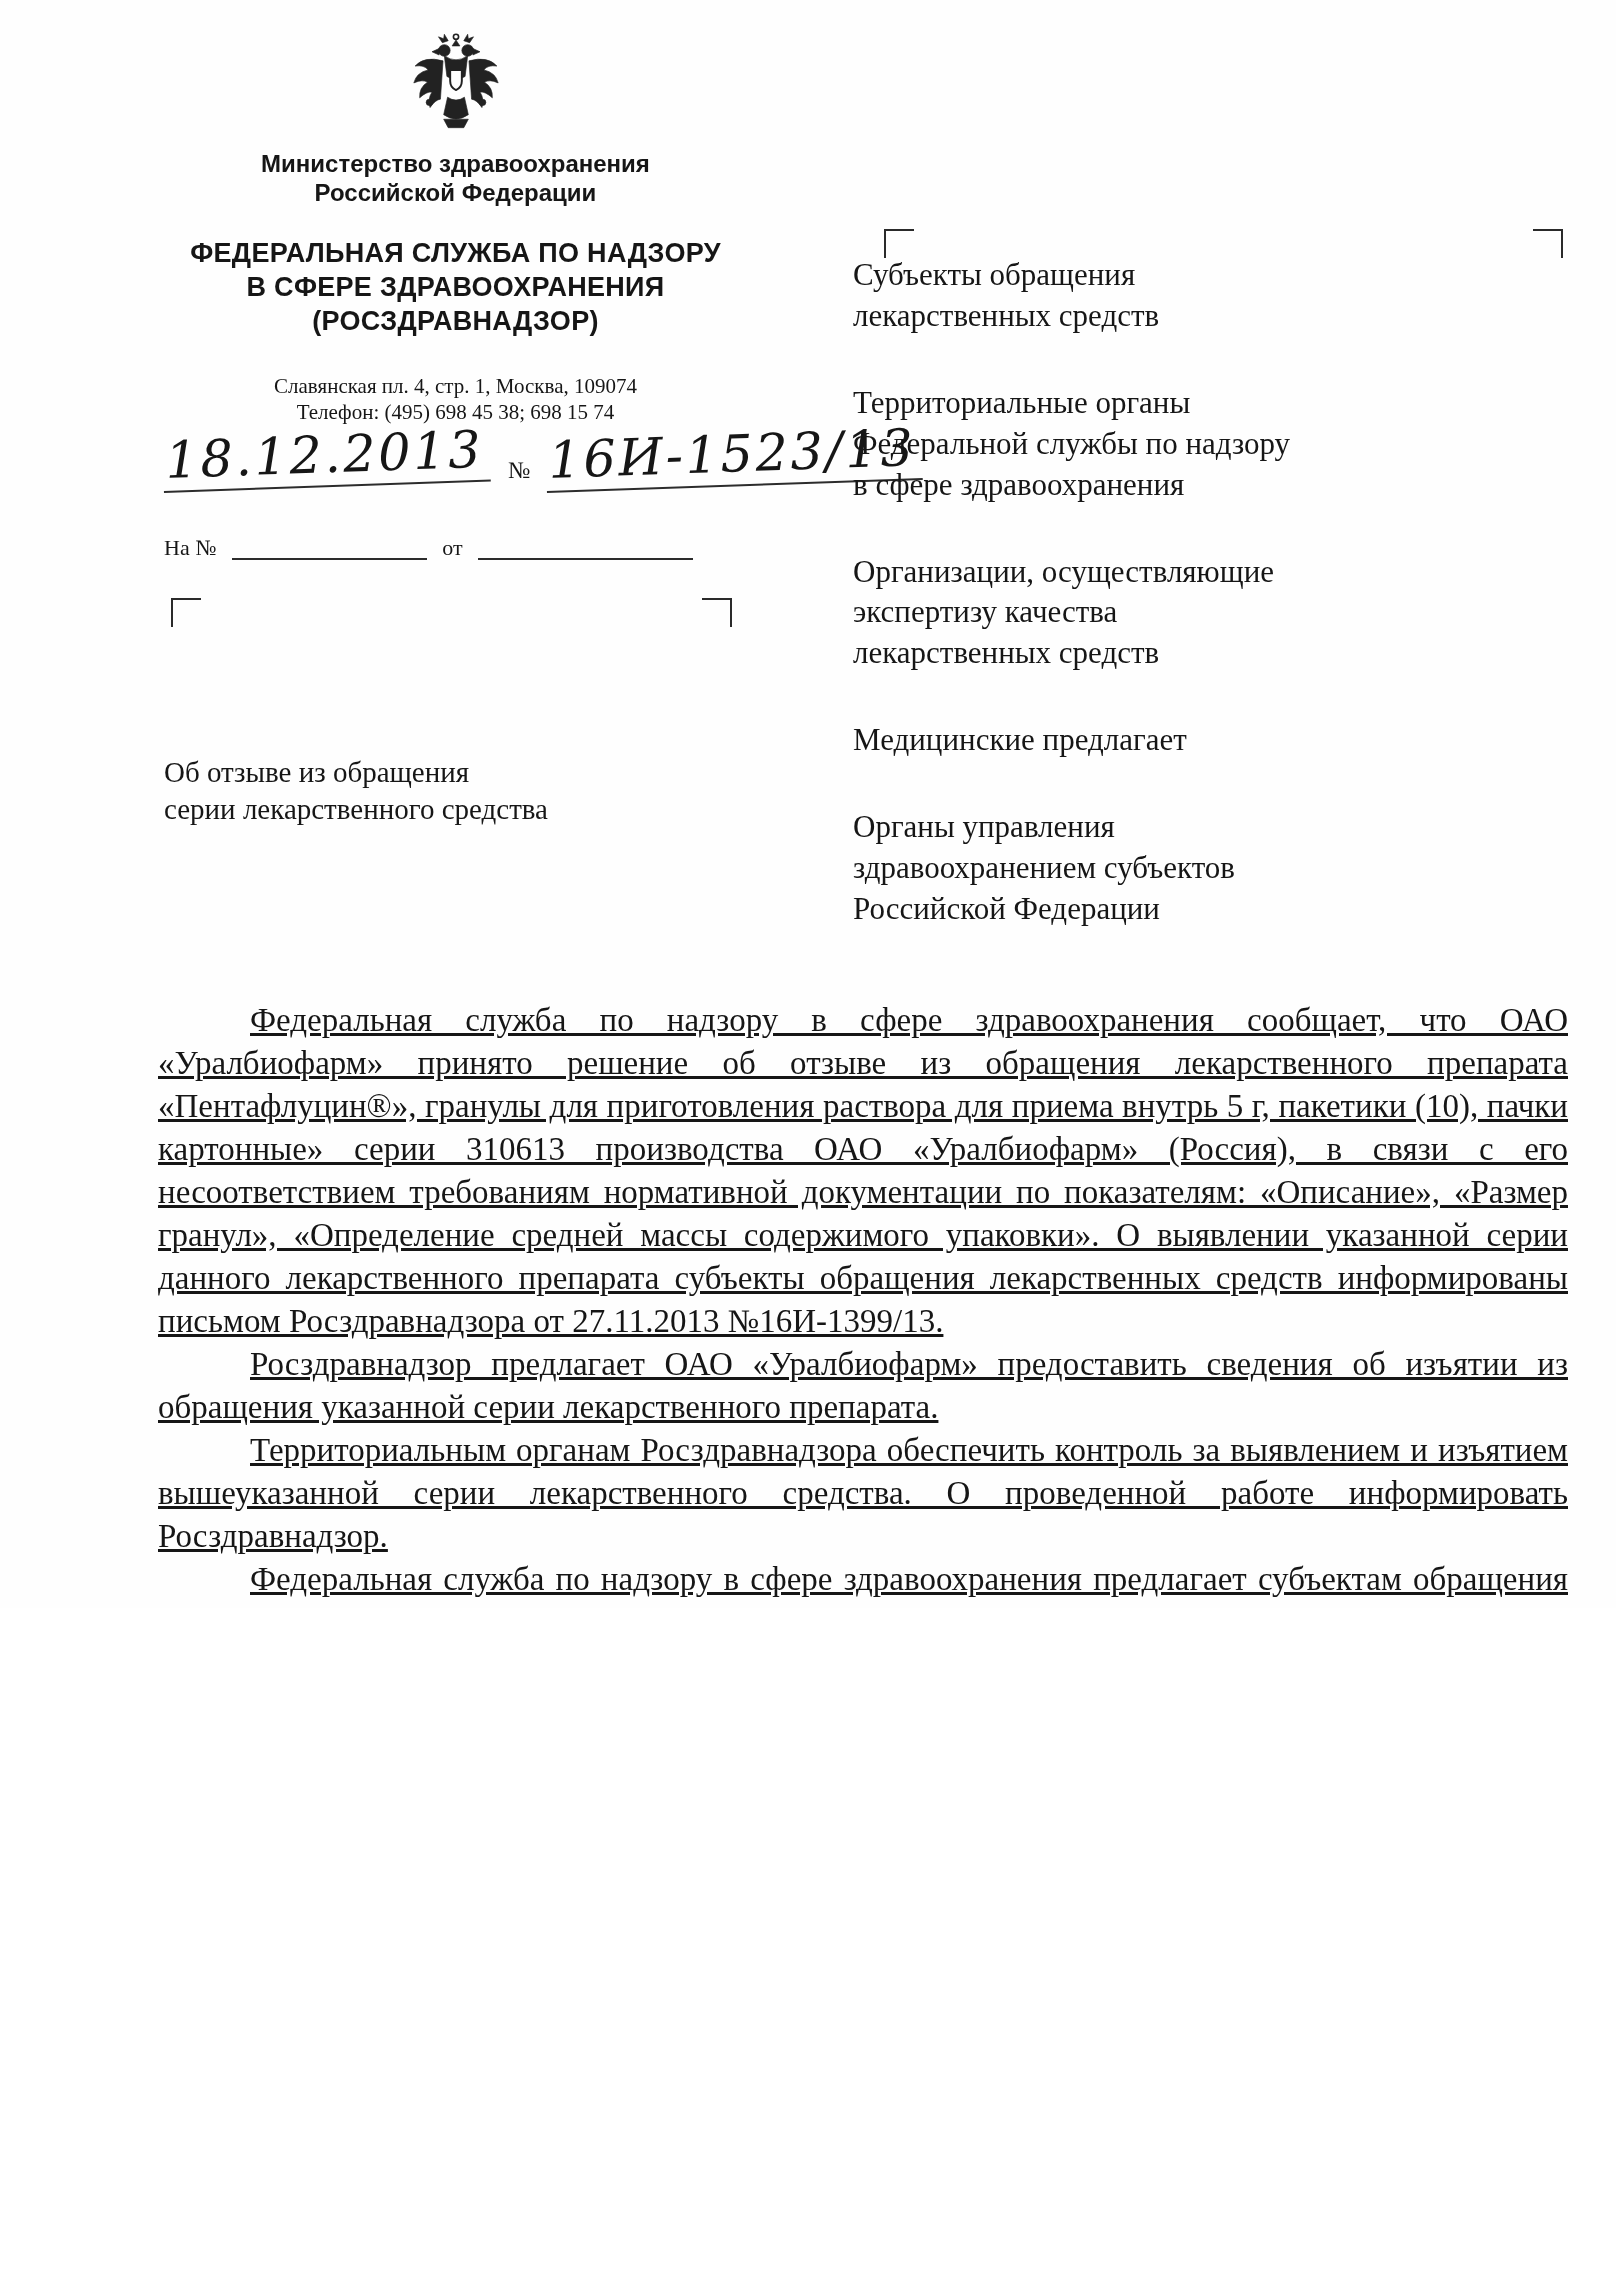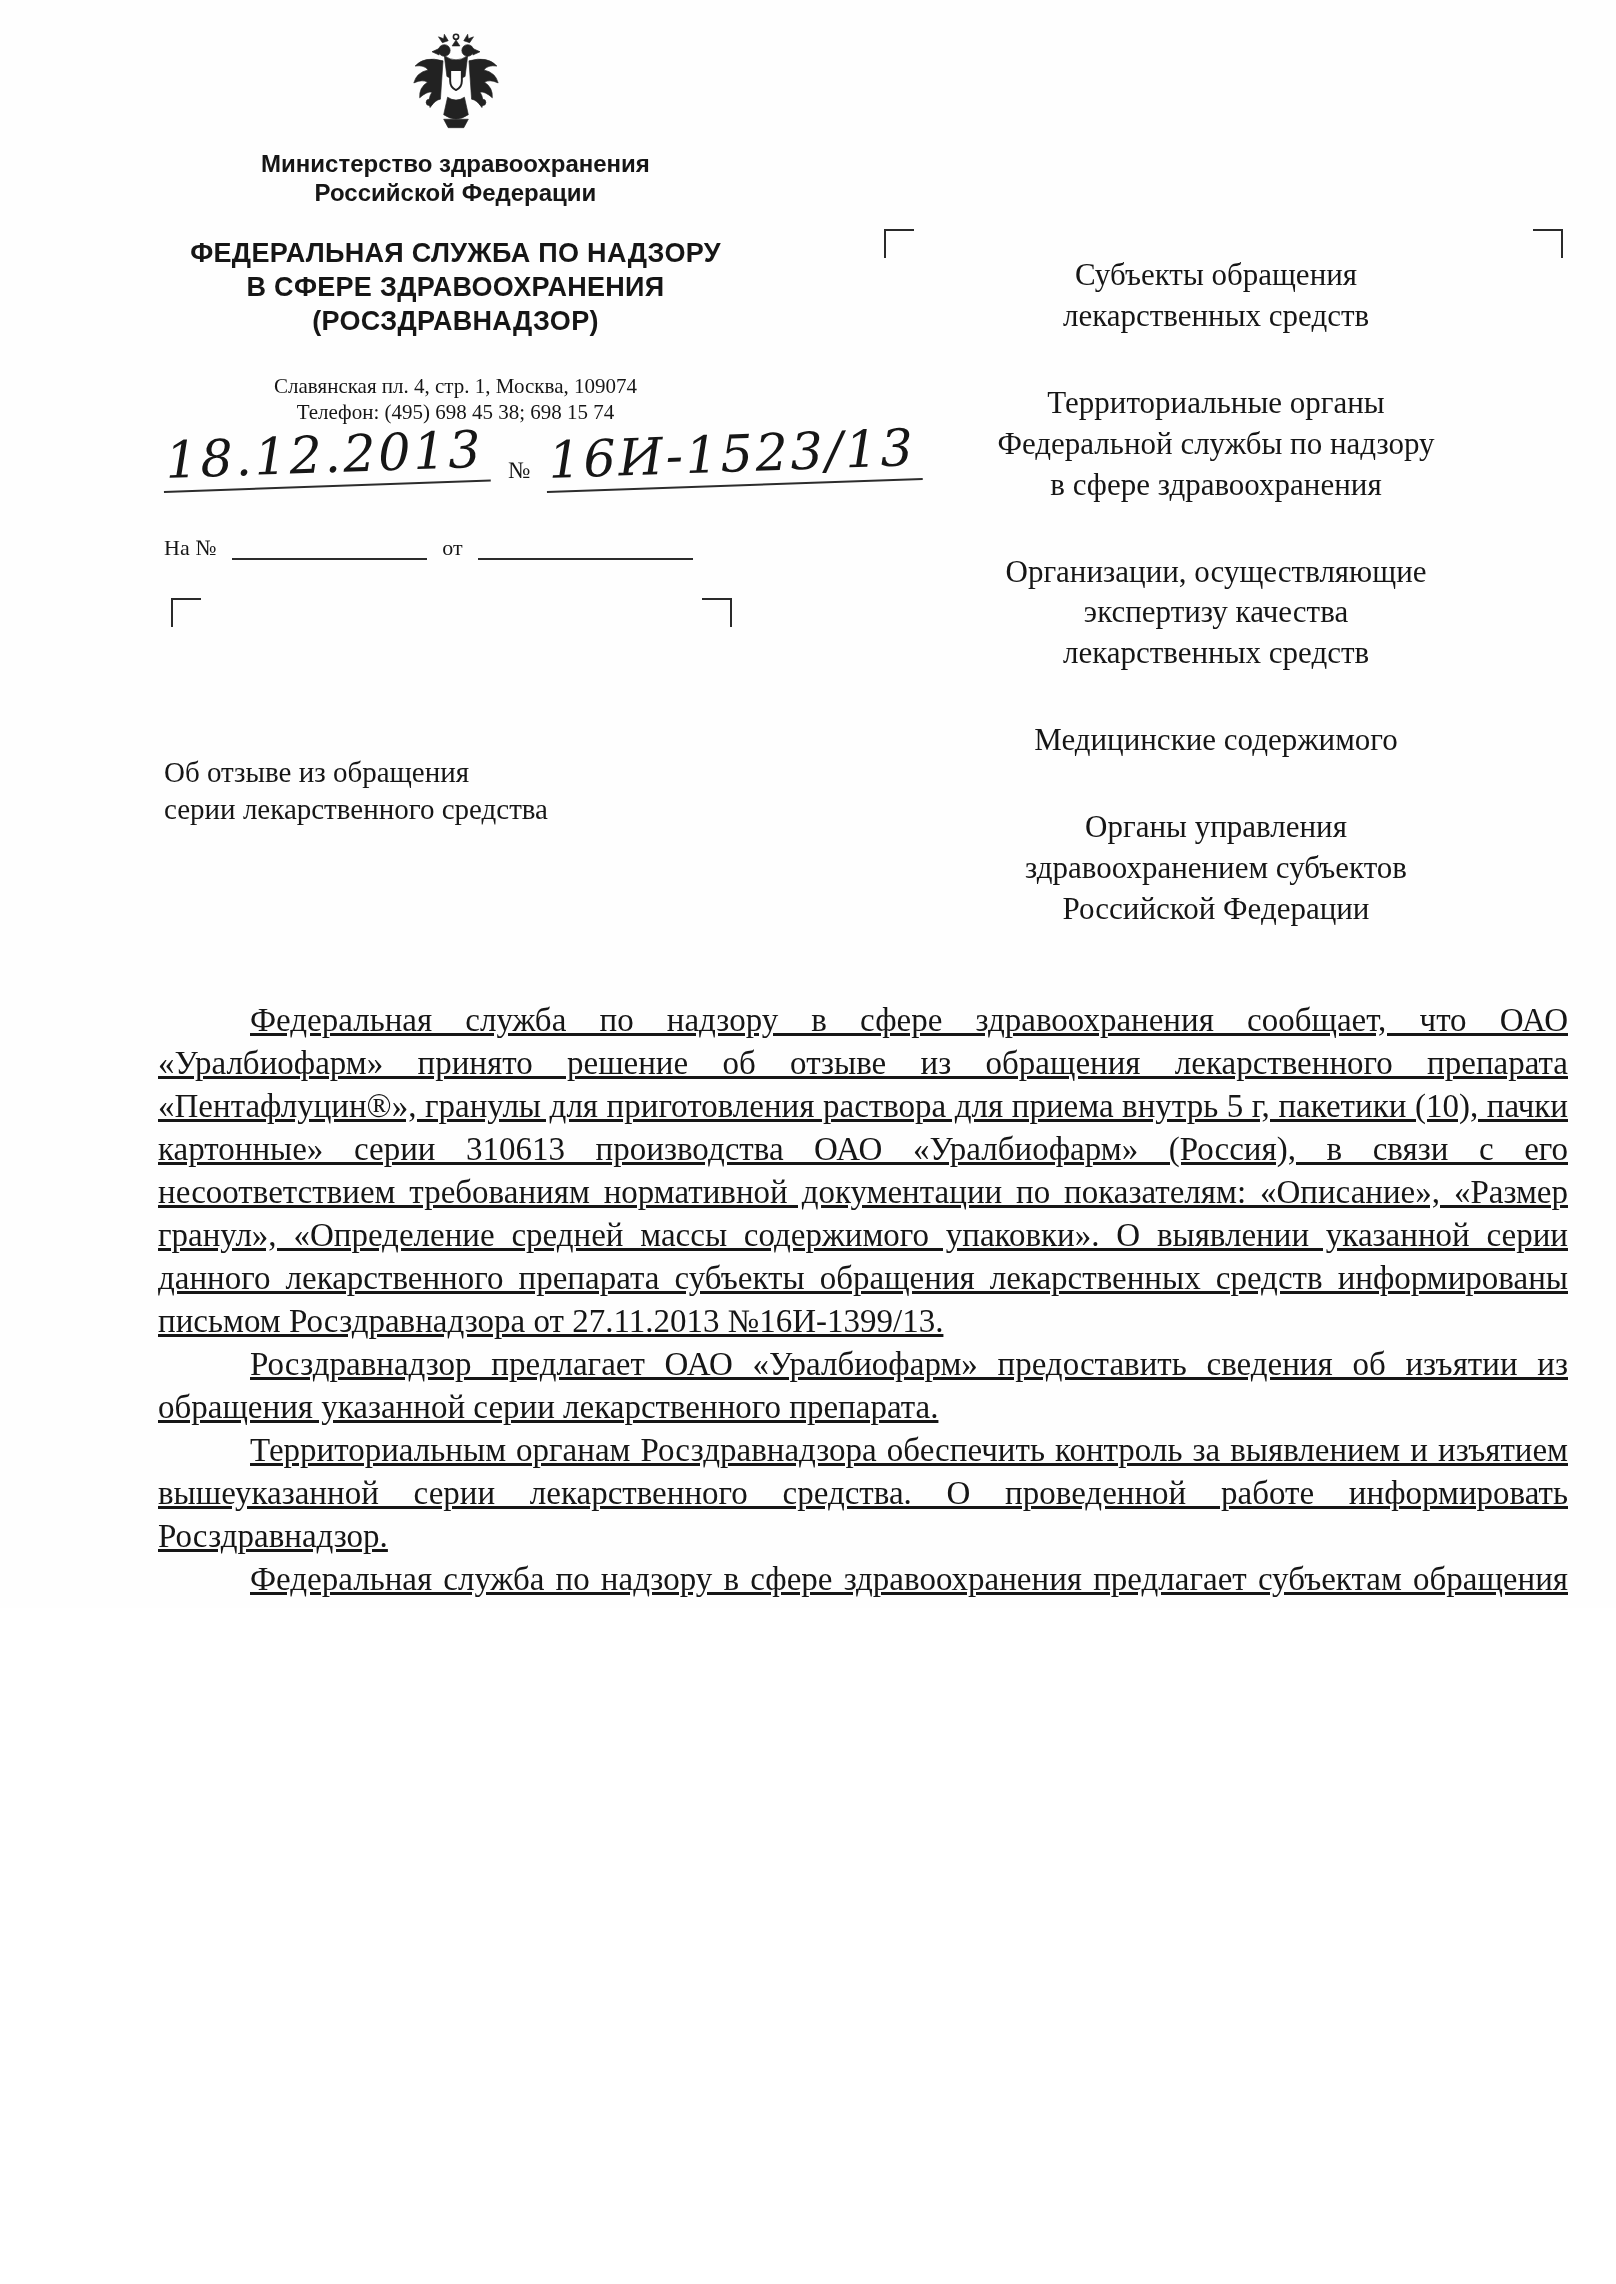--- a/index.html
+++ b/index.html
@@ -48,21 +48,21 @@
   .cm-left  { border-top:2.6px solid #2a2a2a; border-left:2.6px solid #2a2a2a; }
   .cm-right { border-top:2.6px solid #2a2a2a; border-right:2.6px solid #2a2a2a; }
   .mark-a { left:884px; top:229px; }
   .mark-b { left:1533px; top:229px; }
   .mark-c { left:171px;  top:598px; }
   .mark-d { left:702px; top:598px; }
 
   
   .recipients {
     position:absolute; left:853px; top:255px; width:726px;
-    text-align:center; font-size:31px; line-height:1.32;
+    text-align:left; font-size:31px; line-height:1.32;
   }
   .recipient { white-space:pre-line; margin-bottom:46px; }
 
   
   .subject {
     position:absolute; left:164px; top:754px; width:534px;
     font-size:29px; line-height:1.27; white-space:pre-line;
   }
 
   
@@ -152,21 +152,21 @@
 
   <div class="recipients">
     <div class="recipient">Субъекты обращения
 лекарственных средств</div>
     <div class="recipient">Территориальные органы
 Федеральной службы по надзору
 в сфере здравоохранения</div>
     <div class="recipient">Организации, осуществляющие
 экспертизу качества
 лекарственных средств</div>
-    <div class="recipient">Медицинские содержимого</div>
+    <div class="recipient">Медицинские предлагает</div>
     <div class="recipient">Органы управления
 здравоохранением субъектов
 Российской Федерации</div>
   </div>
 
   <div class="subject">Об отзыве из обращения
 серии лекарственного средства</div>
 
   <div class="body-text">
     <p>Федеральная служба по надзору в сфере здравоохранения сообщает, что ОАО «Уралбиофарм» принято решение об отзыве из обращения лекарственного препарата «Пентафлуцин®», гранулы для приготовления раствора для приема внутрь 5 г, пакетики (10), пачки картонные» серии 310613 производства ОАО «Уралбиофарм» (Россия), в связи с его несоответствием требованиям нормативной документации по показателям: «Описание», «Размер гранул», «Определение средней массы содержимого упаковки». О выявлении указанной серии данного лекарственного препарата субъекты обращения лекарственных средств информированы письмом Росздравнадзора от 27.11.2013 №16И-1399/13.</p>

